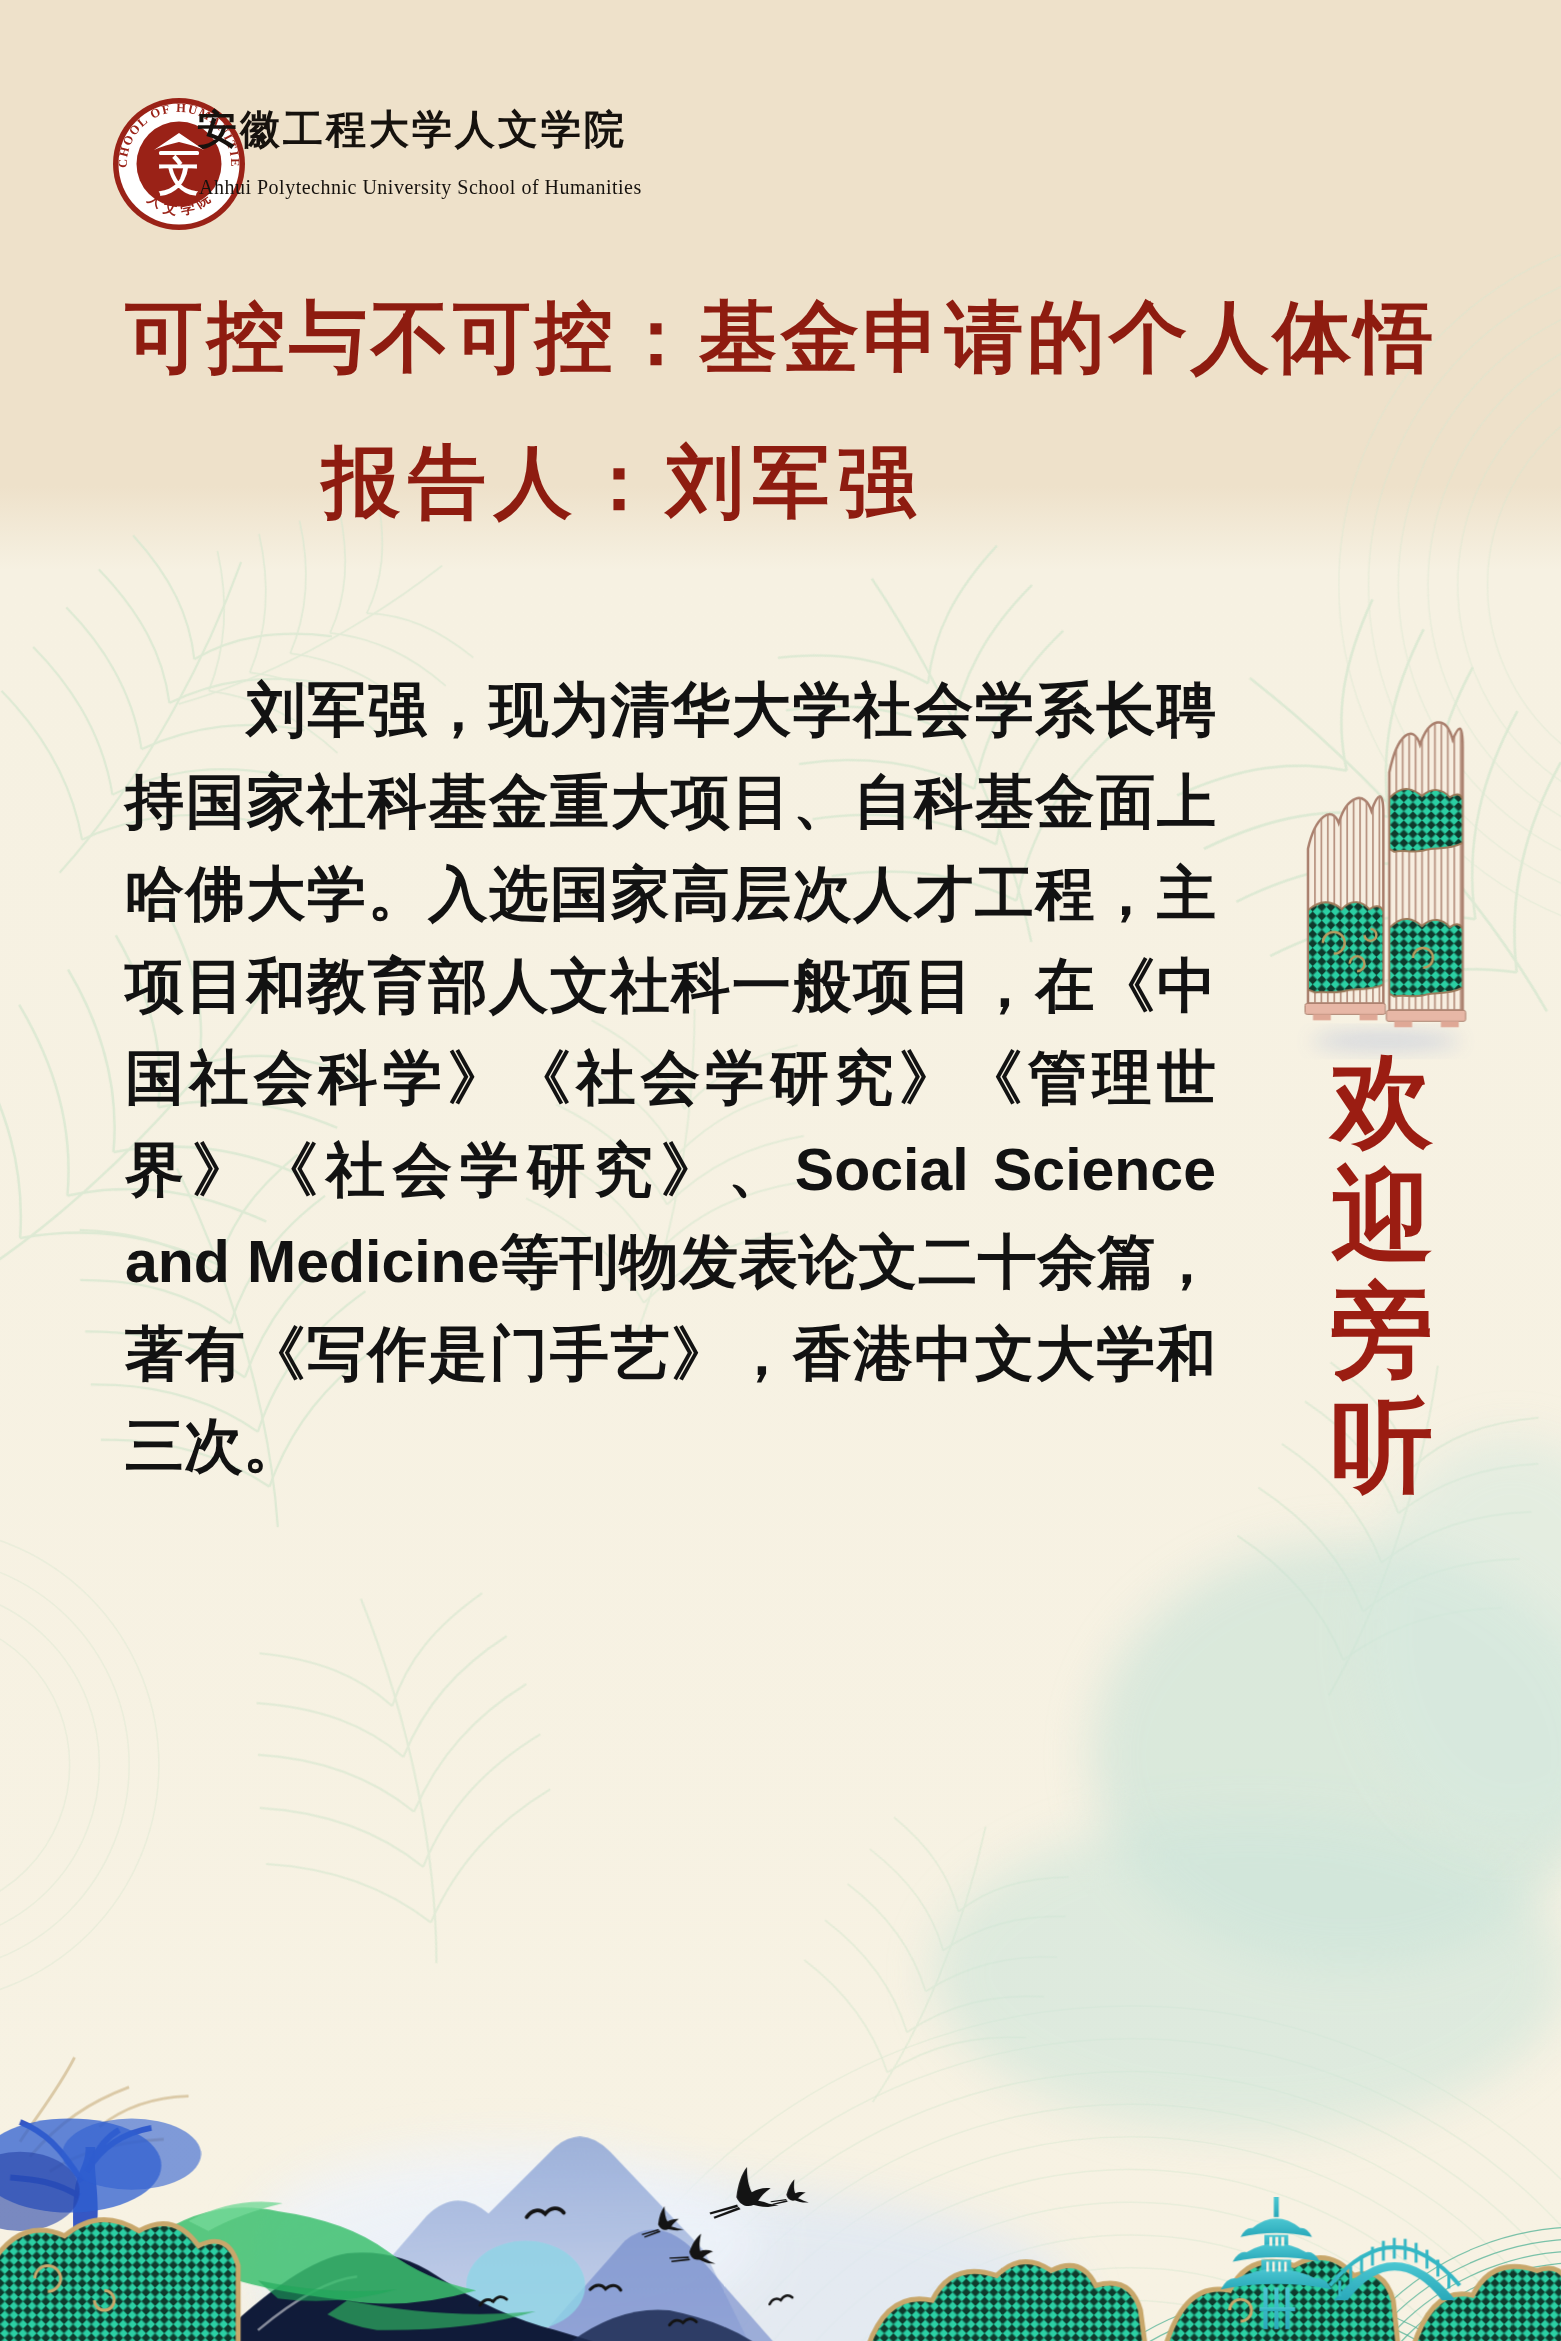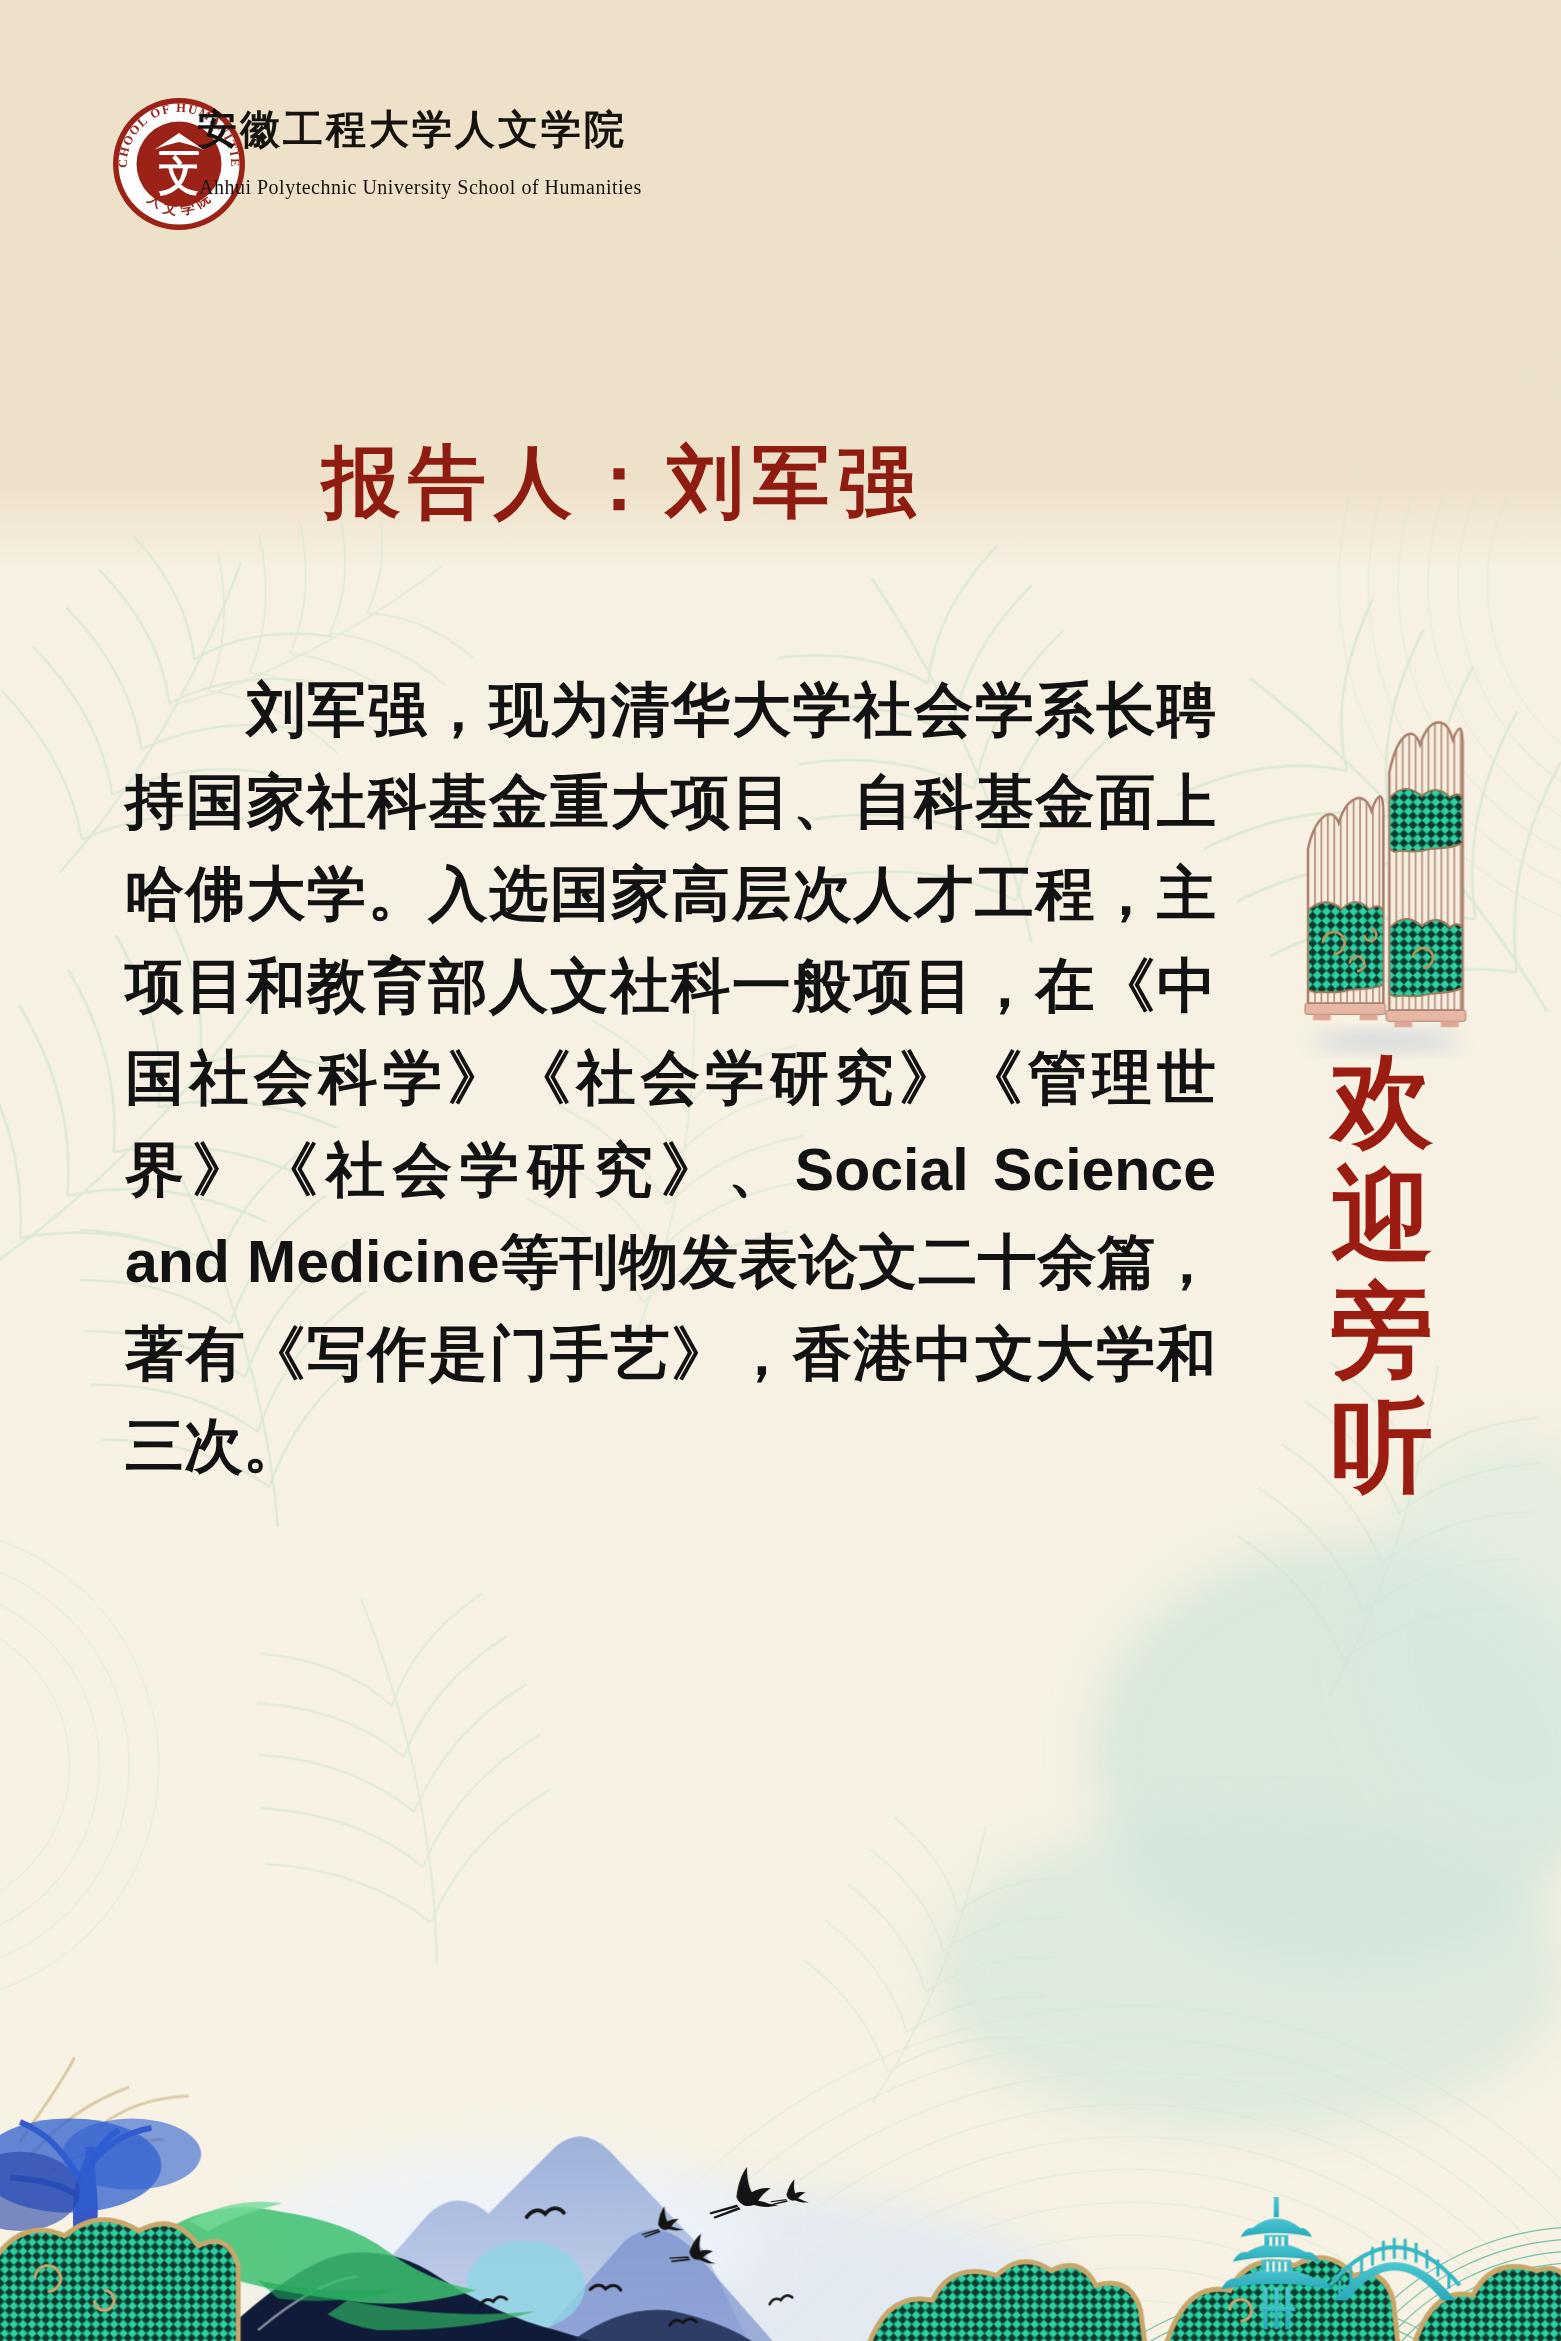--- a/index.html
+++ b/index.html
@@ -365,20 +365,21 @@
         <path d="M-50,-28 L0,-62 L50,-28 Q28,-38 0,-44 Q-28,-38 -50,-28 Z"></path>
         <rect x="-40" y="-26" width="80" height="8" rx="3"></rect>
         <text x="0" y="52" text-anchor="middle" font-family="DejaVu Serif, serif" font-size="82" font-weight="700">文</text>
       </g>
     </svg>
   </div>
 
   <div class="school-cn">安徽工程大学人文学院</div>
   <div class="school-en">Ahhui Polytechnic University School of Humanities</div>
 
+  <div class="title-line1">可控与不可控：基金申请的个人体悟</div>
   <div class="title-line2">报告人：刘军强</div>
 
   <div class="bio">
       <div class="bio-line">　　刘军强，现为清华大学社会学系长聘</div>
       <div class="bio-line">持国家社科基金重大项目、自科基金面上</div>
       <div class="bio-line">哈佛大学。入选国家高层次人才工程，主</div>
       <div class="bio-line">项目和教育部人文社科一般项目，在《中</div>
       <div class="bio-line">国社会科学》《社会学研究》《管理世</div>
       <div class="bio-line">界》《社会学研究》、Social Science</div>
       <div class="bio-line">and Medicine等刊物发表论文二十余篇，</div>

